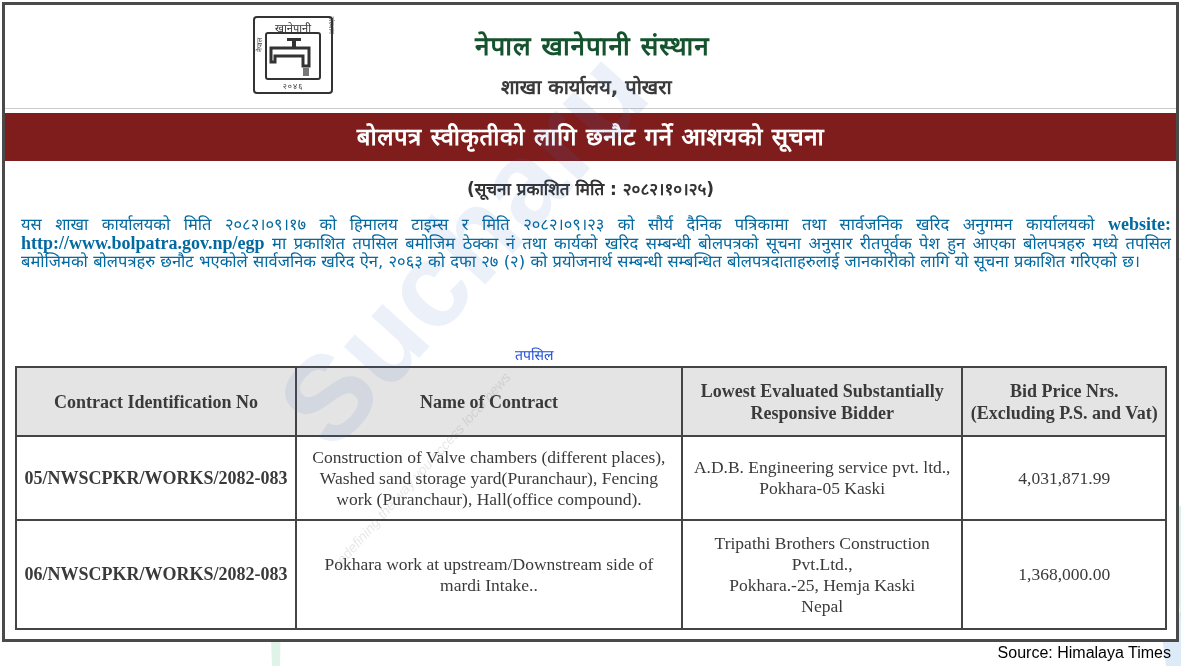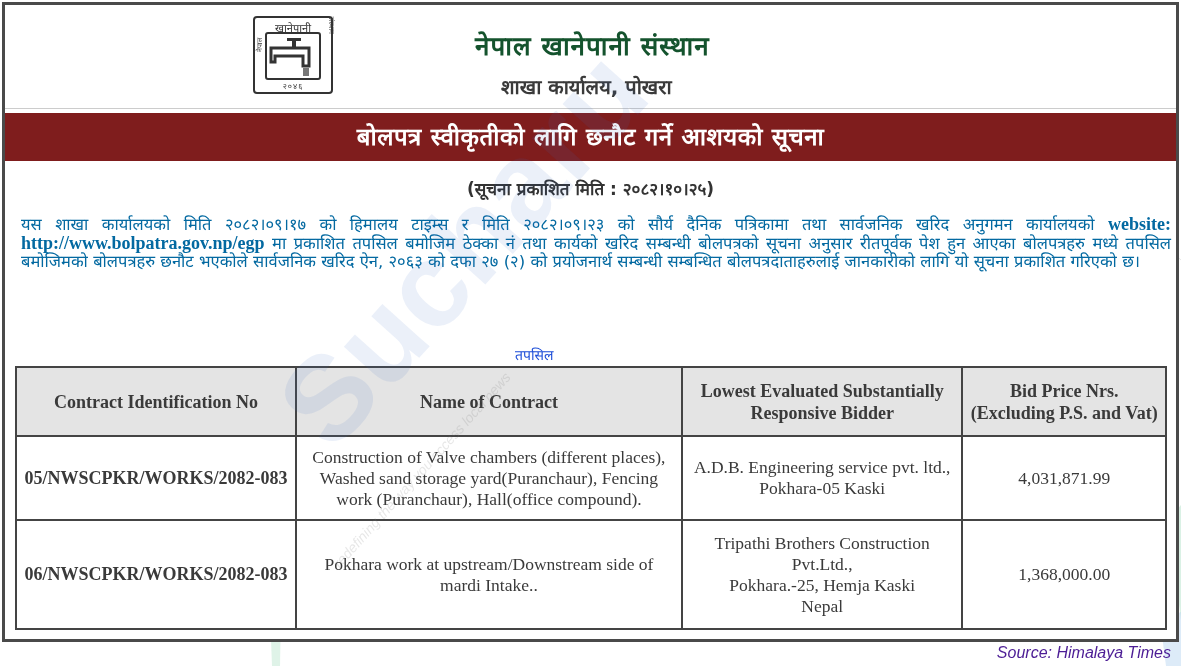--- a/index.html
+++ b/index.html
@@ -64,21 +64,21 @@
     }
     table.contracts th, table.contracts td { border: 2px solid #444; text-align: center; vertical-align: middle; }
     table.contracts th { background: #e4e4e4; font-weight: bold; font-size: 18px; line-height: 22px; height: 69px; }
     table.contracts td { font-size: 17.5px; line-height: 21px; background: #fff; }
     table.contracts td.cid { font-weight: bold; font-size: 18px; }
     table.contracts tr.r1 td { height: 84px; }
     table.contracts tr.r2 td { height: 109px; }
 
     .source {
       position: absolute; right: 10px; top: 644px; font-family: "Liberation Sans", sans-serif;
-      font-style: italic; font-size: 16px; color: #4c1d95;
+      font-size: 16px; color: #000000;
     }
 
     
     .wm { position: absolute; pointer-events: none; }
     .wm-text {
       position: absolute; left: 250px; top: 380px; font-family: "Liberation Sans", sans-serif;
       font-weight: bold; font-size: 120px; color: rgba(60,110,200,0.10); transform: rotate(-48deg);
       transform-origin: left top; white-space: nowrap;
     }
     .wm-tag {

